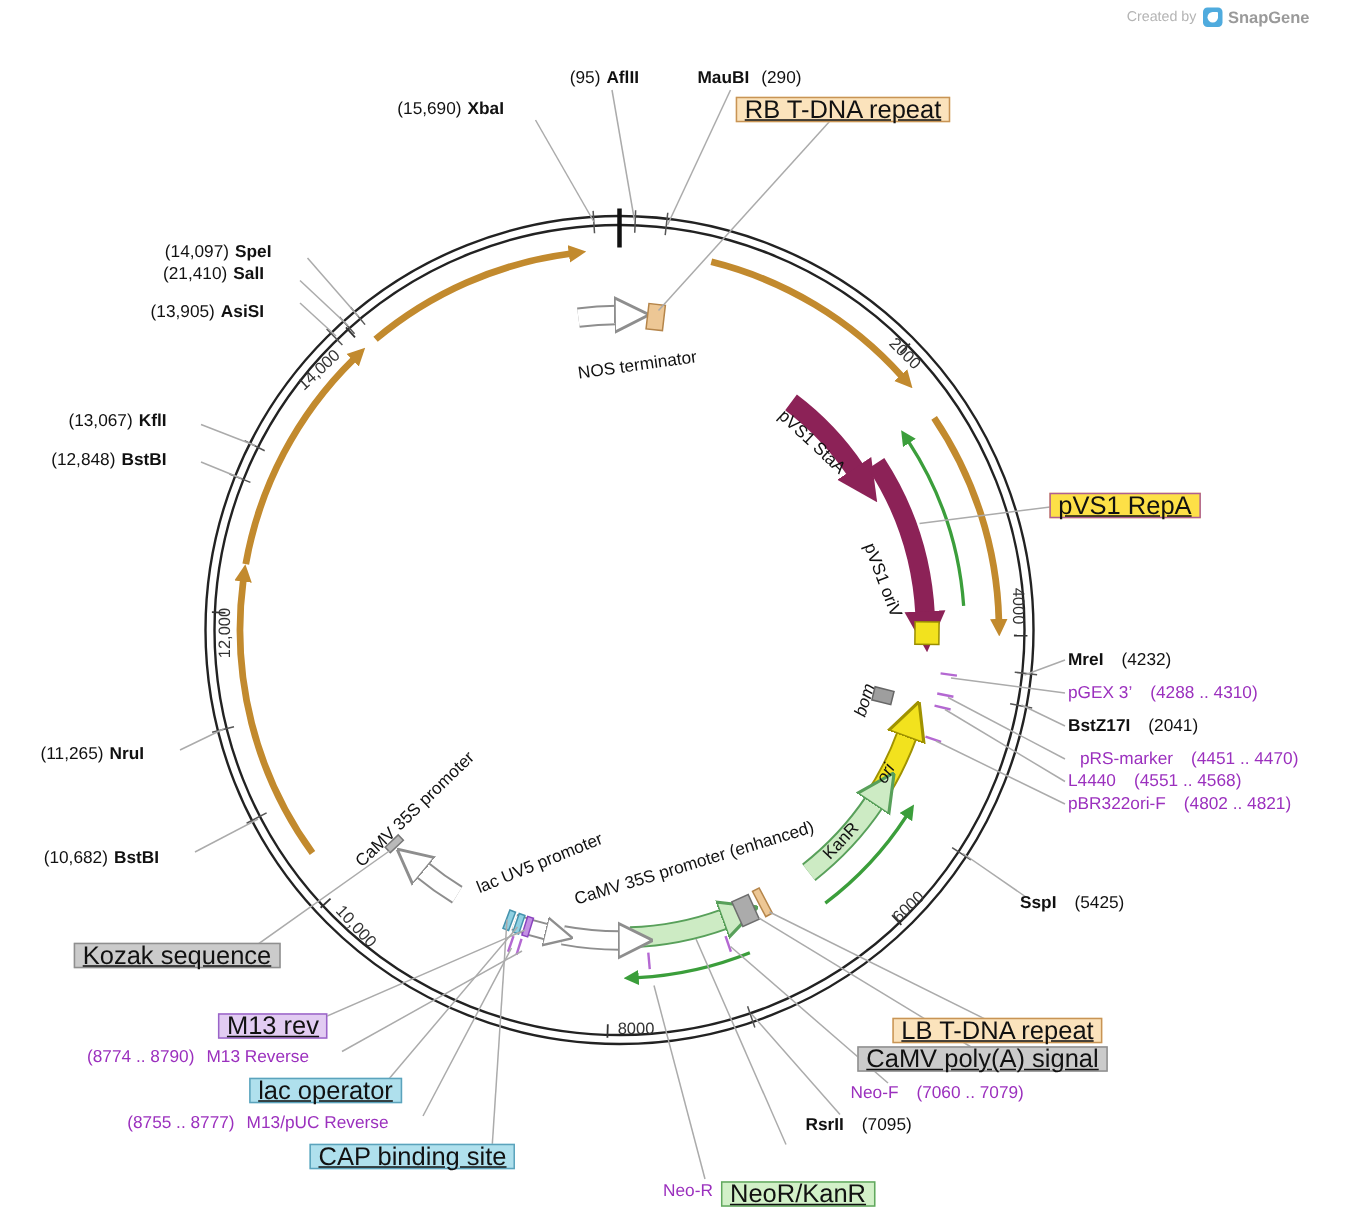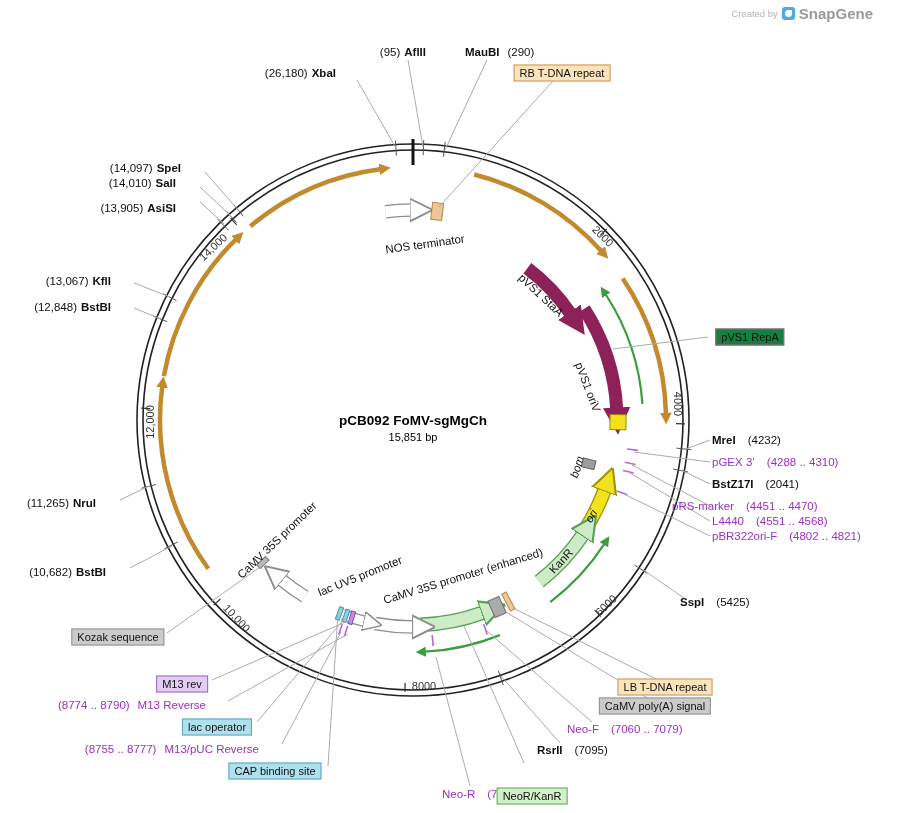--- a/index.html
+++ b/index.html
@@ -5,36 +5,36 @@
   html,body{margin:0;padding:0;background:#fff;}
   .stage{position:relative;width:881px;height:813px;background:#fff;overflow:hidden;
          font-family:"Liberation Sans",sans-serif;}
   svg{position:absolute;left:0;top:0;}
   .lbl{position:absolute;font-size:11.5px;color:#111;white-space:nowrap;transform:translateY(-50%);}
   .lbl.ctr{transform:translate(-50%,-50%) rotate(var(--rot,0deg));}
   .b{font-weight:bold;margin-top:28px;}
   .g4{margin-left:4px}.g8{margin-left:8px}.g12{margin-left:12px}
   .pr{color:#9B30BE;}
   .it{font-style:italic;}
-  .tag{position:absolute;font-size:11px;line-height:13px;padding:1px 5px;border:1px solid;white-space:nowrap;
-       color:#111;transform:translate(-50%,-50%);}
+  .tag{position:absolute;font-size:17px;line-height:13px;padding:1px 5px;border:1px solid;white-space:nowrap;
+       color:#111;transform:translate(-50%,-50%);text-decoration:underline;}
   .tan{background:#FBE3BC;border-color:#C89455;}
-  .pink{background:#15803d;border-color:#AE5E96;}
+  .pink{background:#fde047;border-color:#AE5E96;}
   .gray{background:#CBCBCB;border-color:#8F8F8F;}
   .grn{background:#D2F0C8;border-color:#61A85F;}
   .pur{background:#E2CCF2;border-color:#9A64C8;}
   .cyn{background:#AFE0ED;border-color:#5BA3BC;}
   .tick{position:absolute;font-size:11px;color:#333;white-space:nowrap;
         transform:translate(-50%,-50%) rotate(var(--rot,0deg));}
   .title-block{position:absolute;left:413px;top:428px;transform:translate(-50%,-50%);text-align:center;}
   .ptitle{font-weight:bold;font-size:13.5px;color:#000;}
   .psize{font-size:11px;color:#000;margin-top:3px;}
   .watermark{position:absolute;top:5px;right:8px;display:flex;align-items:center;gap:4px;
              font-size:9.5px;color:#B4B4B4;}
-  .wm-brand{font-size:15px;color:#9A9A9A;font-weight:bold;}
+  .wm-brand{font-size:11px;color:#9A9A9A;font-weight:bold;}
   .wm-logo{width:13px;height:13px;background:#4FABDE;border-radius:3px;position:relative;display:inline-block;}
   .wm-logo::after{content:'';position:absolute;left:3px;top:3px;width:7px;height:7px;background:#fff;
                   border-radius:50% 10% 50% 50%;}
 </style>
 </head>
 <body>
 
 <div class="stage">
 
   <svg id="map-svg" width="900" height="813">
@@ -155,42 +155,38 @@
       <line x1="710" y1="536" x2="624" y2="494" stroke="#ABABAB" stroke-width="1"></line>
       <line x1="708" y1="337" x2="613" y2="349" stroke="#ABABAB" stroke-width="1"></line>
     </svg>
 
   <div class="watermark">
     <span>Created by</span>
     <span class="wm-logo"></span>
     <span class="wm-brand">SnapGene</span>
   </div>
 
-  <div class="title-block">
-    <div class="ptitle">pCB092 FoMV-sgMgCh</div>
-    <div class="psize">15,851 bp</div>
-  </div>
 
   <div class="lbl" style="right:455px;top:52px"><span>(95)</span><span class="b g4">AflII</span></div>
   <div class="lbl" style="left:465px;top:52px"><span class="b">MauBI</span><span class="g8">(290)</span></div>
-  <div class="lbl" style="right:545px;top:73px"><span>(26,180)</span><span class="b g4">XbaI</span></div>
+  <div class="lbl" style="right:545px;top:73px"><span>(15,690)</span><span class="b g4">XbaI</span></div>
   <div class="lbl" style="right:700px;top:168px"><span>(14,097)</span><span class="b g4">SpeI</span></div>
-  <div class="lbl" style="right:705px;top:183px"><span>(14,010)</span><span class="b g4">SalI</span></div>
+  <div class="lbl" style="right:705px;top:183px"><span>(21,410)</span><span class="b g4">SalI</span></div>
   <div class="lbl" style="right:705px;top:208px"><span>(13,905)</span><span class="b g4">AsiSI</span></div>
   <div class="lbl" style="right:770px;top:281px"><span>(13,067)</span><span class="b g4">KflI</span></div>
   <div class="lbl" style="right:770px;top:307px"><span>(12,848)</span><span class="b g4">BstBI</span></div>
   <div class="lbl" style="right:785px;top:503px"><span>(11,265)</span><span class="b g4">NruI</span></div>
   <div class="lbl" style="right:775px;top:572px"><span>(10,682)</span><span class="b g4">BstBI</span></div>
   <div class="lbl" style="left:712px;top:440px"><span class="b">MreI</span><span class="g12">(4232)</span></div>
   <div class="lbl" style="left:712px;top:484px"><span class="b">BstZ17I</span><span class="g12">(2041)</span></div>
   <div class="lbl" style="left:680px;top:602px"><span class="b">SspI</span><span class="g12">(5425)</span></div>
   <div class="lbl" style="left:537px;top:750px"><span class="b">RsrII</span><span class="g12">(7095)</span></div>
 
   <div class="lbl pr" style="left:712px;top:462px"><span>pGEX 3’</span><span class="g12">(4288 .. 4310)</span></div>
-  <div class="lbl pr" style="left:672px;top:506px"><span>pRS-marker</span><span class="g12">(4451 .. 4470)</span></div>
+  <div class="lbl pr" style="left:720px;top:506px"><span>pRS-marker</span><span class="g12">(4451 .. 4470)</span></div>
   <div class="lbl pr" style="left:712px;top:521px"><span>L4440</span><span class="g12">(4551 .. 4568)</span></div>
   <div class="lbl pr" style="left:712px;top:536px"><span>pBR322ori-F</span><span class="g12">(4802 .. 4821)</span></div>
   <div class="lbl pr" style="left:567px;top:729px"><span>Neo-F</span><span class="g12">(7060 .. 7079)</span></div>
   <div class="lbl pr" style="left:442px;top:794px"><span>Neo-R</span><span class="g12">(7670 .. 7689)</span></div>
   <div class="lbl pr" style="right:675px;top:705px"><span>(8774 .. 8790)</span><span class="g8">M13 Reverse</span></div>
   <div class="lbl pr" style="right:622px;top:749px"><span>(8755 .. 8777)</span><span class="g8">M13/pUC Reverse</span></div>
 
   <div class="tag tan" style="left:562px;top:73px">RB T-DNA repeat</div>
   <div class="tag pink" style="left:750px;top:337px">pVS1 RepA</div>
   <div class="tag tan" style="left:665px;top:687px">LB T-DNA repeat</div>

